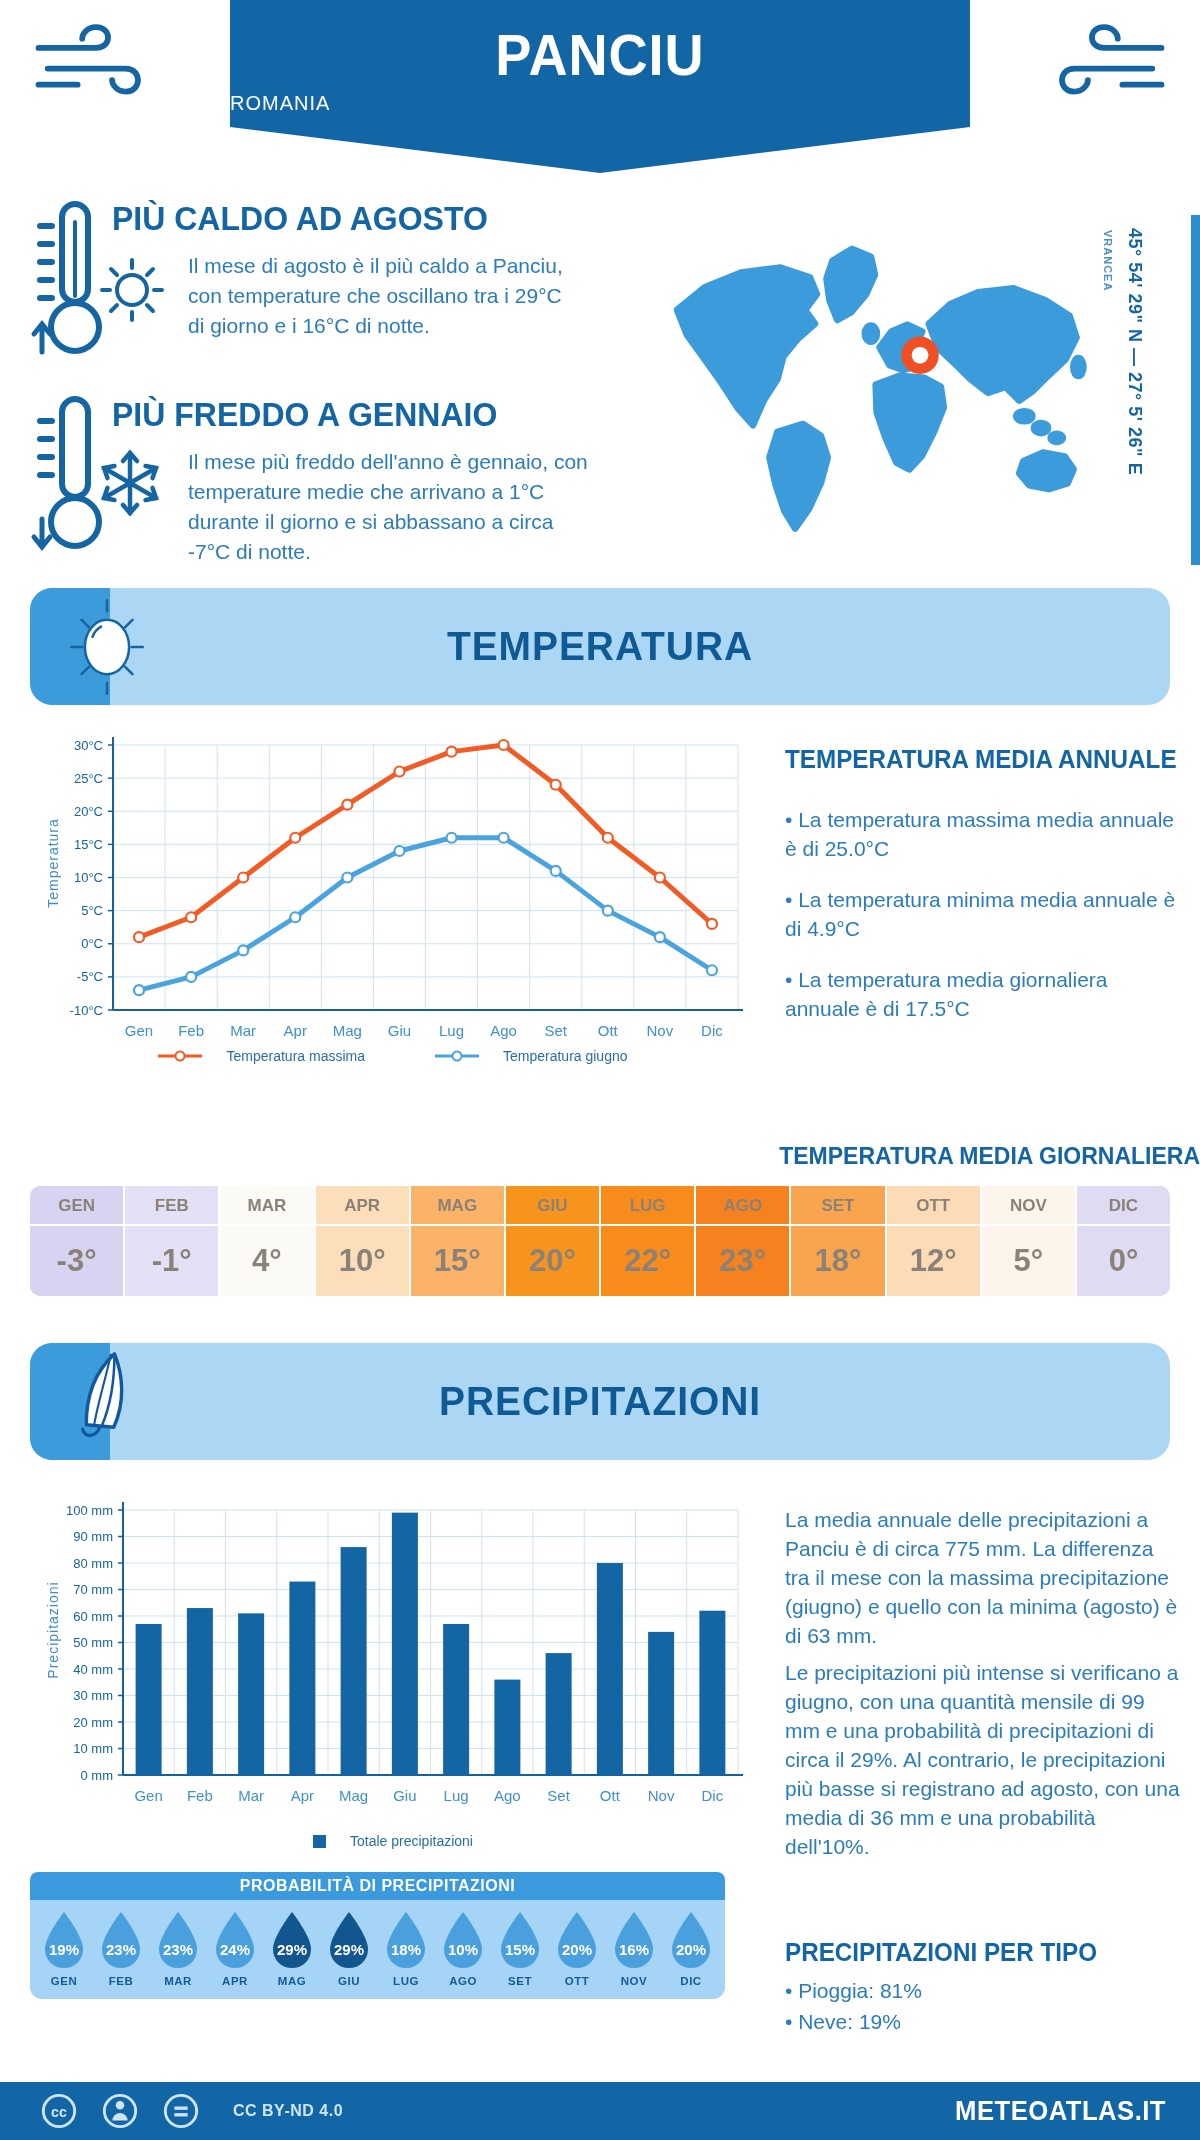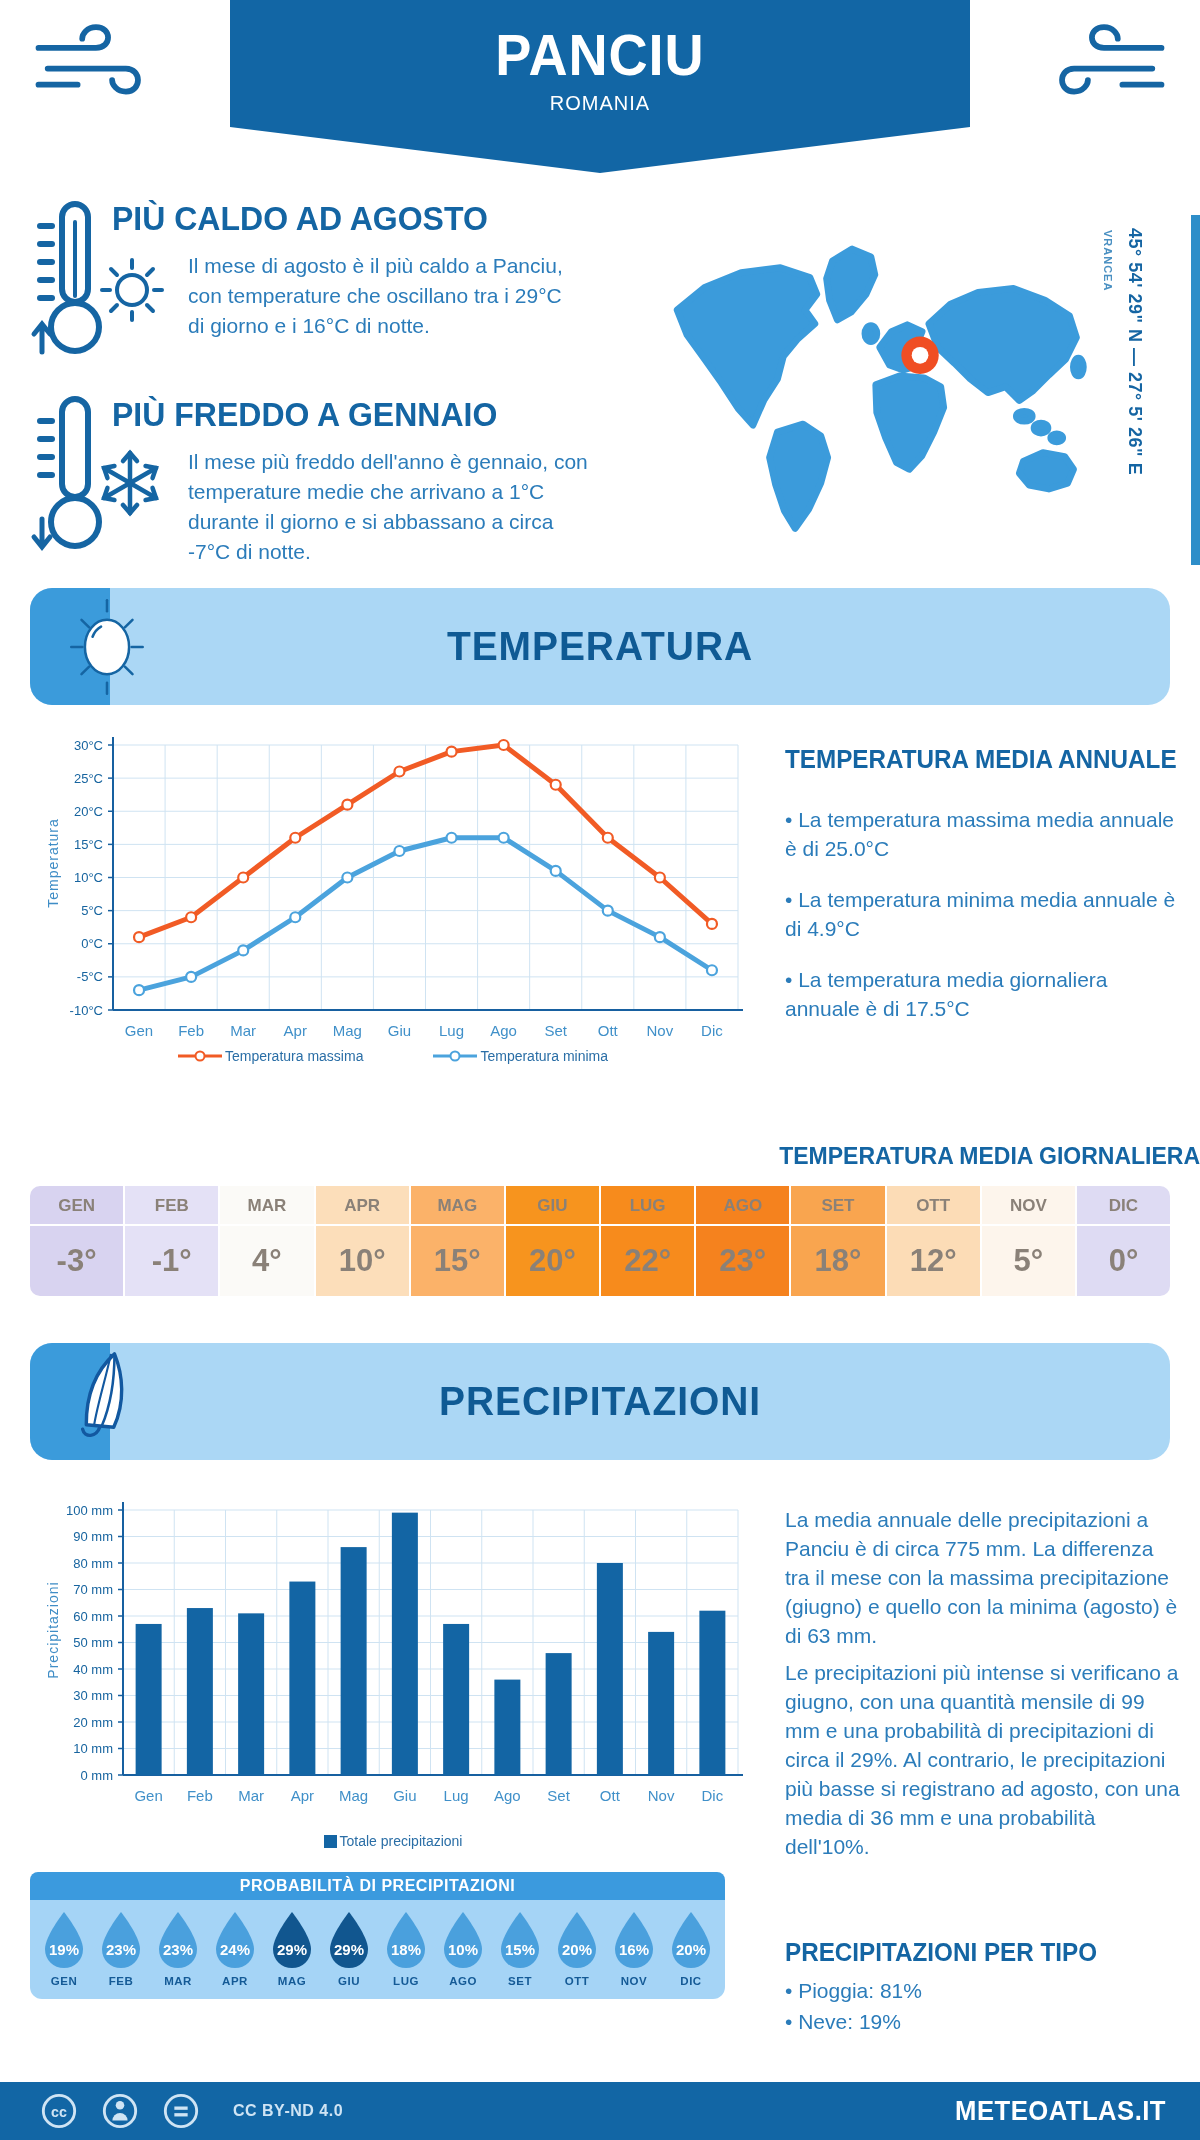--- a/index.html
+++ b/index.html
@@ -6,21 +6,21 @@
   .page{position:relative;width:1200px;height:2140px;background:#ffffff;overflow:hidden;
         font-family:"Liberation Sans",sans-serif;}
   svg text{font-family:"Liberation Sans",sans-serif;}
 
   
   .ribbon{position:absolute;left:230px;top:0;width:740px;height:127px;background:#1266a5;}
   .ribbon:after{content:"";position:absolute;left:0;top:127px;width:0;height:0;
     border-left:370px solid transparent;border-right:370px solid transparent;border-top:46px solid #1266a5;}
   .ribbon h1{margin:0;padding-top:22px;text-align:center;color:#fff;font-size:57px;font-weight:bold;
     letter-spacing:1px;transform:scaleX(.95);}
-  .ribbon .sub{margin-top:4px;text-align:center;color:#fff;font-size:20px;letter-spacing:1px;}
+  .ribbon .sub{margin-top:4px;color:#fff;font-size:20px;letter-spacing:1px;}
   .wind{position:absolute;top:18px;width:140px;height:92px;}
   .wind.left{left:26px;}
   .wind.right{left:1034px;transform:scaleX(-1);}
 
   
   .hl-title{position:absolute;left:112px;width:520px;font-size:33px;font-weight:bold;color:#1465a3;
     transform-origin:left;transform:scaleX(.97);}
   .hl-text{position:absolute;left:188px;font-size:21px;line-height:30px;color:#2b7cba;}
   .thermo{position:absolute;left:30px;width:84px;height:160px;}
   .mini-ico{position:absolute;width:72px;height:78px;}
@@ -36,21 +36,21 @@
   .banner .band{position:absolute;left:0;top:0;width:80px;height:100%;background:#3b9bdb;}
   .banner .btitle{position:absolute;left:0;top:0;width:100%;height:100%;display:flex;align-items:center;
     justify-content:center;font-size:41px;font-weight:bold;color:#0f5a94;letter-spacing:1px;transform:scaleX(.95);}
   .banner .bicon{position:absolute;left:22px;top:8px;width:110px;height:102px;}
 
   
   .chart{position:absolute;left:38px;width:710px;height:352px;}
   .ylab{position:absolute;color:#3f8dc6;font-size:14px;letter-spacing:1px;transform:rotate(-90deg);transform-origin:center;}
   .legend{position:absolute;left:38px;width:710px;display:flex;justify-content:center;gap:70px;
     font-size:14px;color:#2a6ea6;align-items:center;}
-  .legend .li{display:flex;align-items:center;gap:3px;}
+  .legend .li{display:flex;align-items:center;gap:24px;}
   .legend .sq{width:13px;height:13px;background:#1365a4;display:inline-block;}
 
   
   .col-title{position:absolute;left:785px;font-size:25px;font-weight:bold;color:#1465a3;transform-origin:left;transform:scaleX(.97);}
   .col-text{position:absolute;left:785px;width:395px;font-size:21px;line-height:29px;color:#2b7cba;}
   .bullet{margin-bottom:22px;}
 
   
   .t-head{position:absolute;left:0;top:1143px;width:100%;text-align:right;font-size:23px;font-weight:bold;color:#1465a3;}
   .ttable{position:absolute;left:30px;top:1186px;width:1140px;display:flex;gap:2px;}
@@ -305,21 +305,21 @@
           <line x1="0" y1="6" x2="44" y2="6" stroke="#f15b25" stroke-width="3"></line>
           <circle cx="22" cy="6" r="4.5" fill="#fff" stroke="#f15b25" stroke-width="2"></circle>
         </svg>
         <span>Temperatura massima</span>
       </div>
       <div class="li">
         <svg width="44" height="12">
           <line x1="0" y1="6" x2="44" y2="6" stroke="#4ba3dd" stroke-width="3"></line>
           <circle cx="22" cy="6" r="4.5" fill="#fff" stroke="#4ba3dd" stroke-width="2"></circle>
         </svg>
-        <span>Temperatura minima</span>
+        <span>Temperatura giugno</span>
       </div>
     </div>
 
   <div class="col-title" style="top:745px">TEMPERATURA MEDIA ANNUALE</div>
   <div class="col-text" style="top:805px" id="annual-bullets">
       <div class="bullet">• La temperatura massima media annuale è di 25.0°C</div>
       <div class="bullet">• La temperatura minima media annuale è di 4.9°C</div>
       <div class="bullet">• La temperatura media giornaliera annuale è di 17.5°C</div>
     </div>
 

